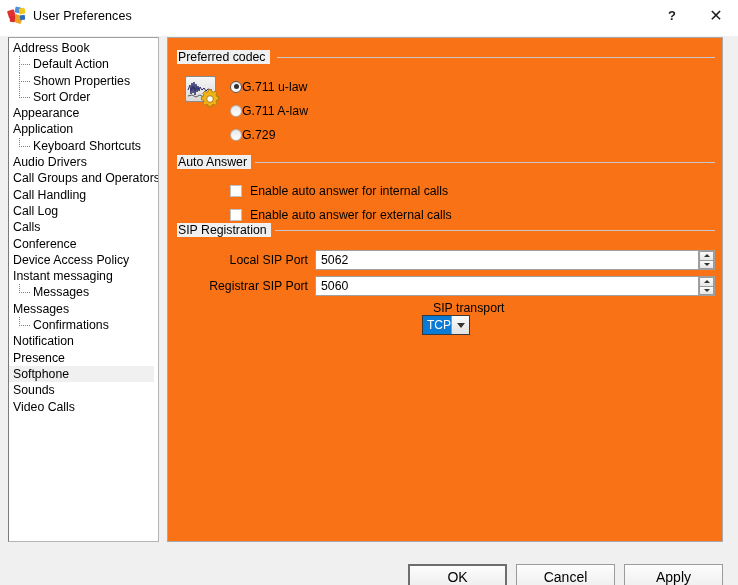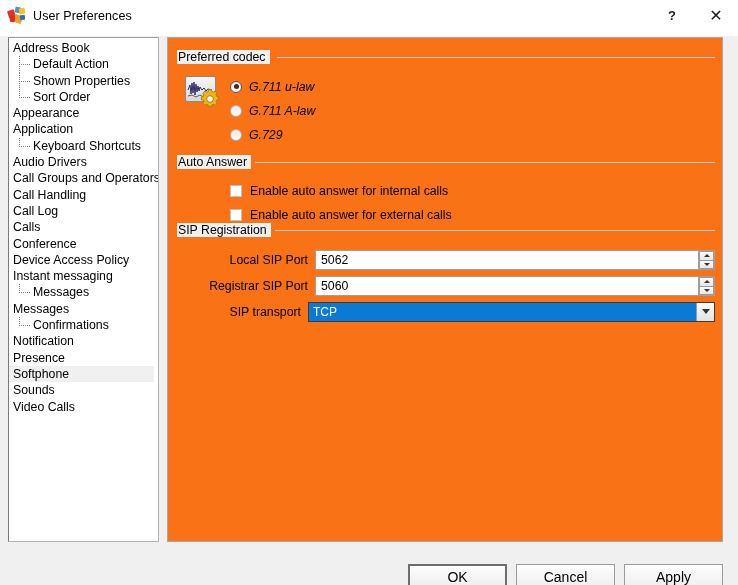--- a/index.html
+++ b/index.html
@@ -196,23 +196,21 @@
     left: 14px; top: 12px;
     width: 22px; height: 22px;
   }
 
   .radio-row {
     position: absolute;
     left: 53px;
     height: 17px;
     display: flex;
     align-items: center;
-    gap: 7px;
-    cursor: default;
-    font-style: italic;
+    cursor: default;
   }
   #radio-row-0 { top: 21px; }
   #radio-row-1 { top: 45px; }
   #radio-row-2 { top: 69px; }
 
   .radio {
     width: 12px; height: 12px;
     border-radius: 50%;
     background: linear-gradient(to bottom, #e8e8e8, #ffffff);
     border: 1px solid #b0b0b0;
@@ -262,21 +260,21 @@
   .field-row {
     position: absolute;
     left: 0;
     width: 538px;
     height: 21px;
     display: flex;
     align-items: center;
   }
   #field-row-0 { top: 19px; }
   #field-row-1 { top: 45px; }
-  #field-row-2 { top: 71px; }
+  #field-row-2 { top: 71px; flex-direction: column; }
 
   .field-label {
     font-size: 12.3px;
     text-align: right;
     white-space: nowrap;
     color: #000;
     padding-right: 7px;
     flex: 0 0 auto;
   }
   #field-row-0 .field-label { width: 131px; }

